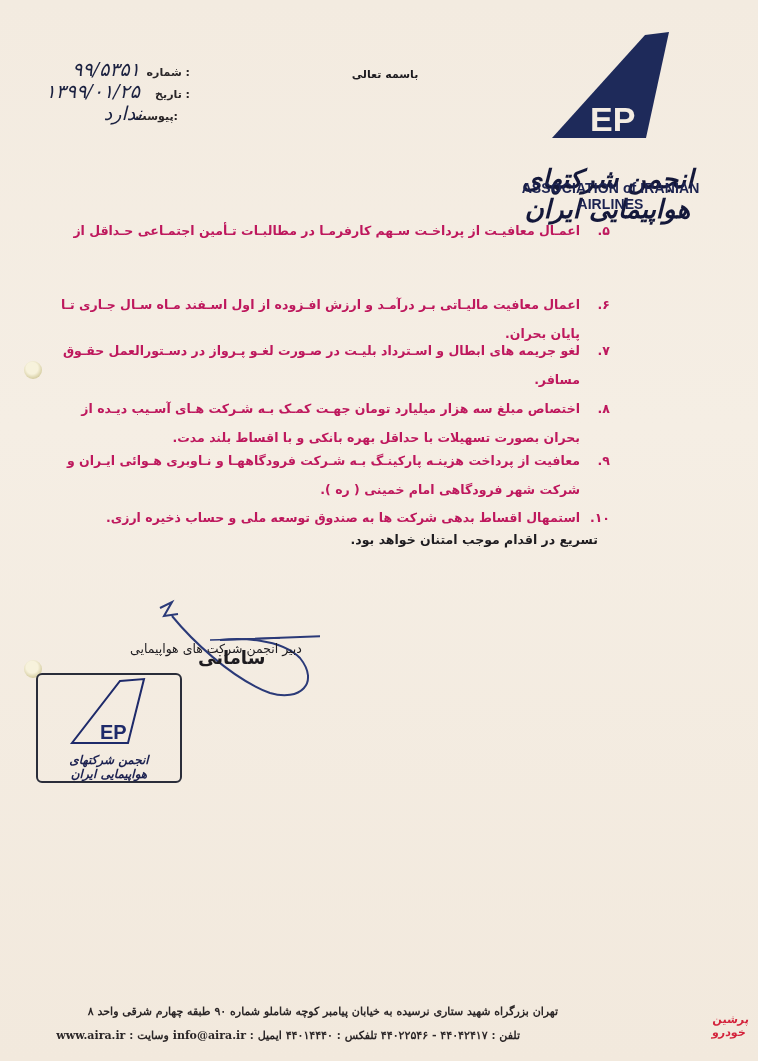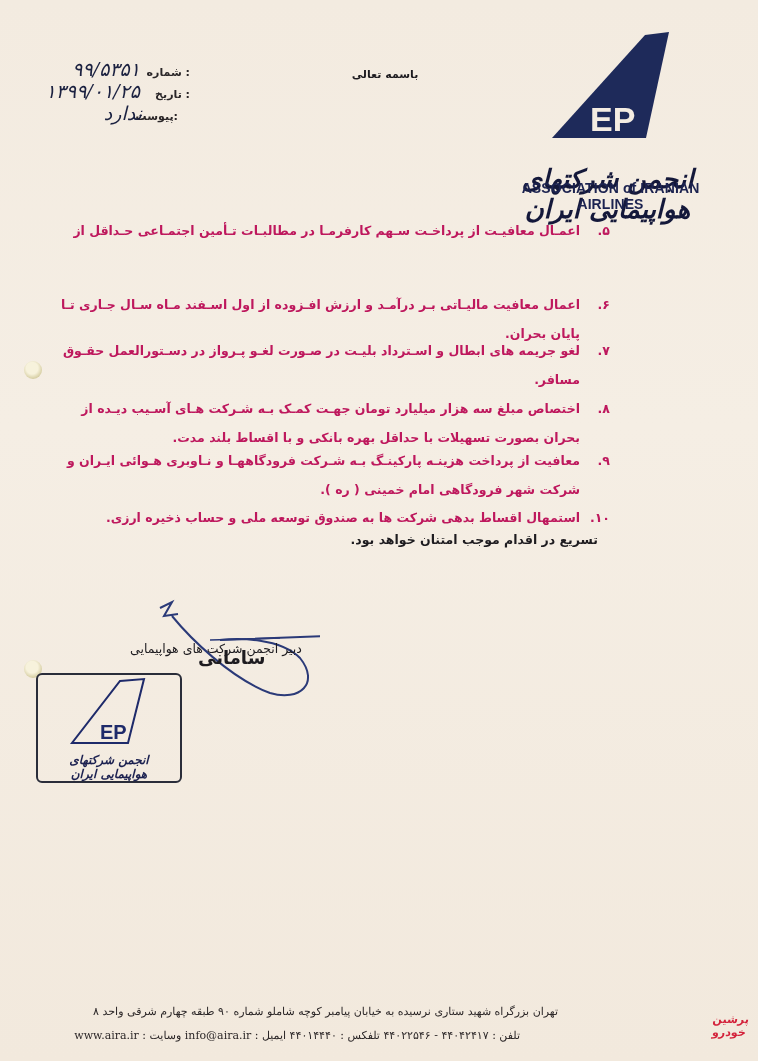--- a/index.html
+++ b/index.html
@@ -31,21 +31,21 @@
     .closing { position: absolute; right: 160px; top: 532px; direction: rtl; font-size: 12.5px; font-weight: bold; }
     .sig-name { position: absolute; left: 198px; top: 647px; font-size: 18px; font-weight: bold; direction: rtl; }
     .sig-title { position: absolute; left: 130px; top: 641px; font-size: 12.5px; font-weight: normal; direction: rtl; }
     .stamp {
       position: absolute; left: 36px; top: 673px; width: 142px; height: 106px;
       border: 2px solid #2a2d3a; border-radius: 6px;
     }
     .stamp-text { position: absolute; left: 6px; top: 78px; width: 130px; text-align: center; font-family: "DejaVu Serif", serif; font-style: italic; font-size: 12px; font-weight: bold; color: #1c2150; direction: rtl; }
     .hole { position: absolute; width: 18px; height: 18px; border-radius: 50%;
       background: radial-gradient(circle at 45% 40%, #f7f2dc 40%, #d8d0a6 70%, #b7ae84 100%); }
-    .footer { position: absolute; right: 200px; direction: rtl; font-family: "DejaVu Serif", serif; font-size: 11px; color: #2b2627; }
+    .footer { position: absolute; right: 200px; direction: rtl; font-family: "DejaVu Serif", serif; font-size: 11px; color: #2b2627; font-weight: bold; }
     .watermark { position: absolute; left: 707px; top: 1013px; width: 46px; text-align: center; direction: rtl; font-weight: bold; color: #d3213a; font-size: 11px; line-height: 13px; transform: skew(-8deg); }
   </style>
 </head>
 <body>
 
 <div class="paper"></div>
 
 <div class="hole" style="left:24px; top:361px;"></div>
 <div class="hole" style="left:24px; top:660px;"></div>
 

